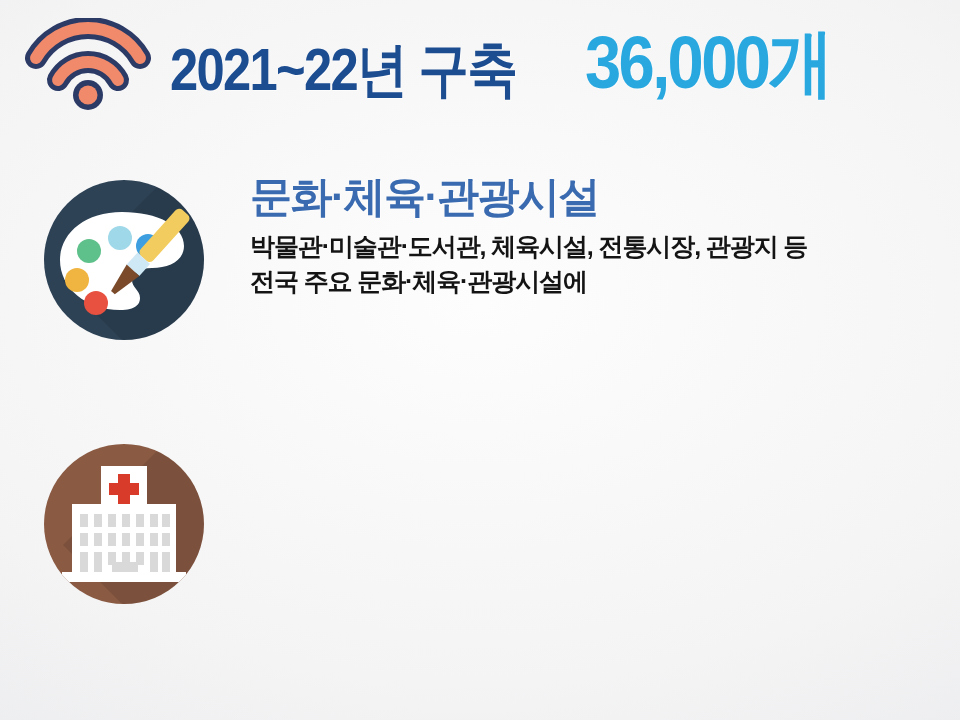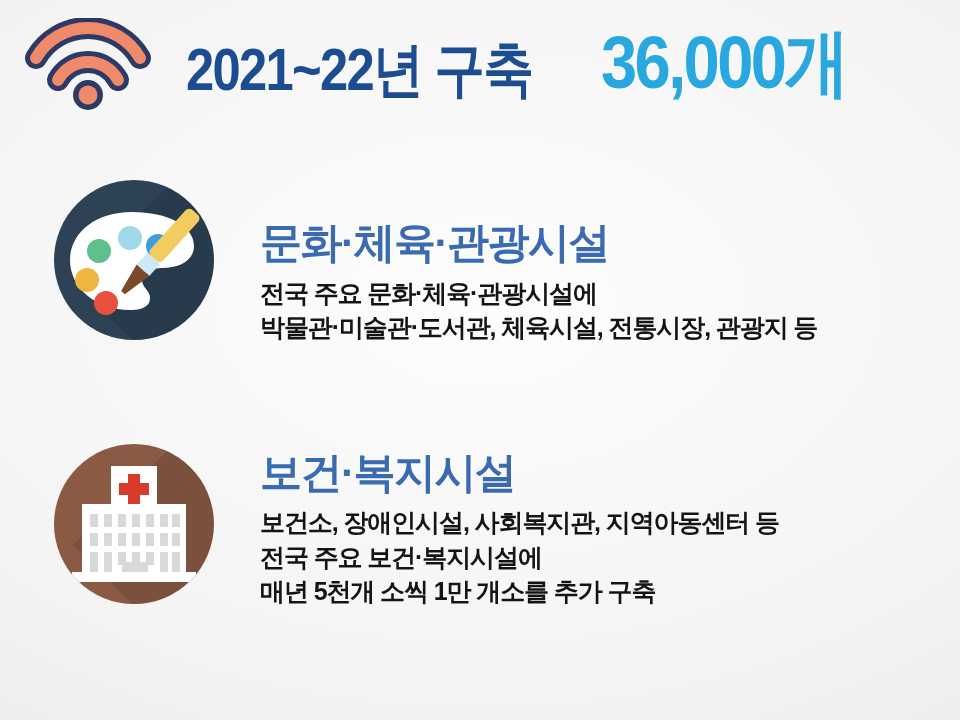--- a/index.html
+++ b/index.html
@@ -45,21 +45,20 @@
   }
 
   .header-title {
     position: absolute;
     left: 170px;
     top: 26px;
     display: flex;
     align-items: flex-end;
     gap: 26px;
     white-space: nowrap;
-    margin-left: 16px;
   }
 
   .header-period {
     font-size: 59px;
     font-weight: 700;
     color: #1d4d91;
     letter-spacing: -2px;
     line-height: 1;
     transform: scaleX(0.86);
     transform-origin: left bottom;
@@ -77,22 +76,21 @@
     margin-left: -14px;
     text-shadow: 1px 1px 0 rgba(255,255,255,0.5);
   }
 
   
   .section {
     position: absolute;
     left: 0;
     width: 854px;
     display: flex;
-    align-items: flex-end;
-    padding-left: 10px;
+    align-items: flex-start;
   }
   .section-culture { top: 172px; }
   .section-health  { top: 436px; }
 
   .icon-wrap {
     position: relative;
     width: 164px;
     height: 172px;
     margin-left: 42px;
     flex: 0 0 auto;
@@ -224,22 +222,22 @@
               <path d="M86 92 L103 92 L97 122 L92 122 Z" fill="#7a4a2a"></path>
             </g>
           </svg>
         </div>
       </div>
     </div>
 
     <div class="section-text">
       <h2 class="section-heading">문화·체육·관광시설</h2>
       <ul class="section-body">
+        <li>박물관·미술관·도서관, 체육시설, 전통시장, 관광지 등</li>
         <li>전국 주요 문화·체육·관광시설에</li>
-        <li>박물관·미술관·도서관, 체육시설, 전통시장, 관광지 등</li>
       </ul>
     </div>
   </div>
 
   <div class="section section-health">
 
     <div class="icon-wrap">
       <div class="icon-circle brown">
         <div class="flat-shadow"></div>
 
@@ -285,23 +283,15 @@
               <rect x="106" y="120" width="8" height="8"></rect>
               <rect x="118" y="120" width="8" height="8"></rect>
 
               <rect x="68" y="118" width="26" height="10"></rect>
             </g>
           </svg>
         </div>
       </div>
     </div>
 
-    <div class="section-text">
-      <h2 class="section-heading">보건·복지시설</h2>
-      <ul class="section-body">
-        <li>보건소, 장애인시설, 사회복지관, 지역아동센터 등</li>
-        <li>전국 주요 보건·복지시설에</li>
-        <li>매년 5천개 소씩 1만 개소를 추가 구축</li>
-      </ul>
-    </div>
   </div>
 
 </div>
 
 </body></html>

